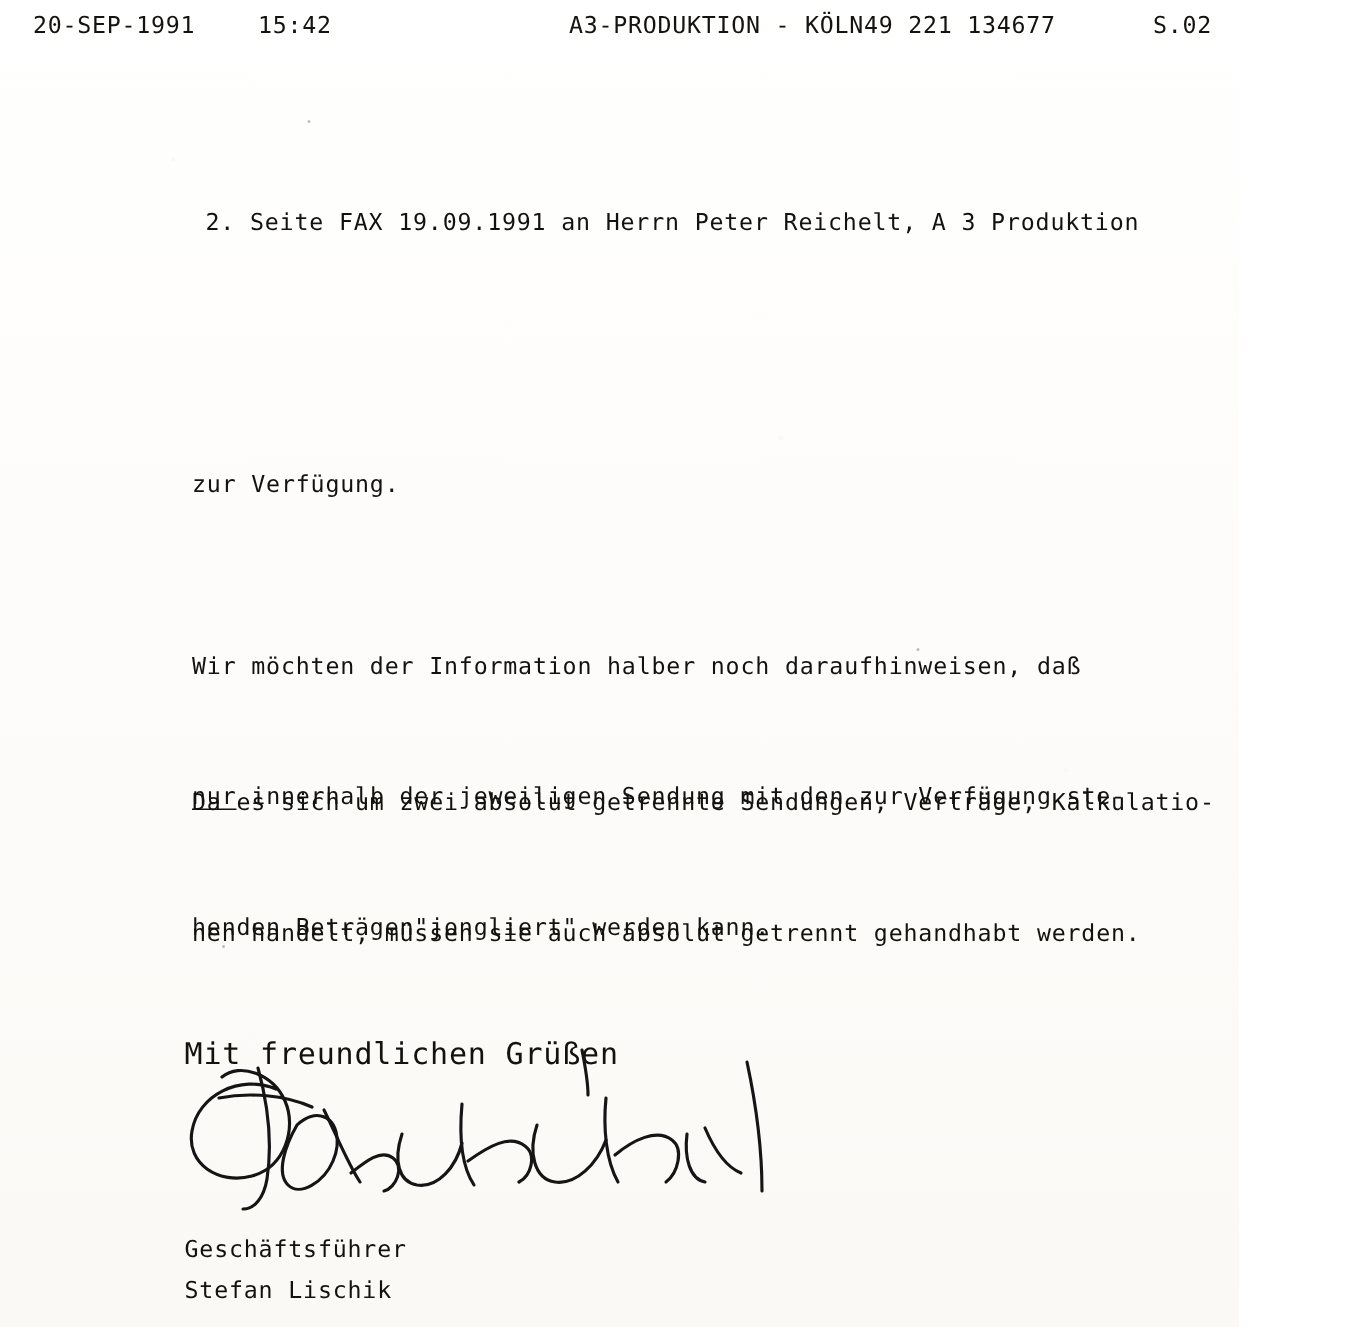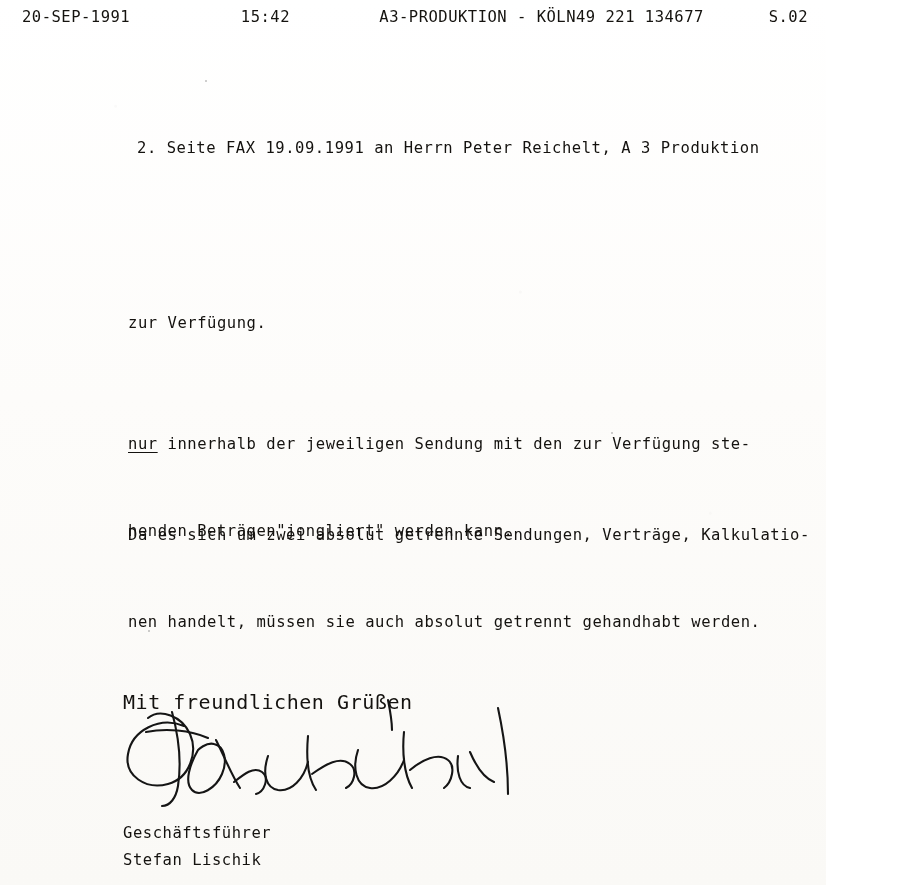--- a/index.html
+++ b/index.html
@@ -33,21 +33,21 @@
     top: 8px;
     left: 22px;
     right: 18px;
     display: flex;
     font-size: 15.5px;
     letter-spacing: 0.5px;
     white-space: nowrap;
     color: #15130f;
   }
   .fax-header .h-date { width: 150px; }
-  .fax-header .h-time { width: 118px; text-align: right; }
+  .fax-header .h-time { width: 118px; }
   .fax-header .h-sender { flex: 1; text-align: right; }
   .fax-header .h-number { width: 170px; text-align: left; }
   .fax-header .h-page { width: 62px; text-align: right; }
 
   .subject-line {
     position: absolute;
     top: 139px;
     left: 137px;
     font-size: 15.5px;
     letter-spacing: 0.55px;
@@ -116,20 +116,21 @@
     <span class="h-sender">A3-PRODUKTION - KÖLN</span>
     <span class="h-number">49 221 134677</span>
     <span class="h-page">S.02</span>
   </div>
 
   <div class="subject-line">2. Seite FAX 19.09.1991 an Herrn Peter Reichelt, A 3 Produktion</div>
 
   <div class="body-block" id="intro-line">zur Verfügung.</div>
 
   <div class="body-block" id="para-one">
+    <div>Wir möchten der Information halber noch daraufhinweisen, daß</div>
     <div><span class="underline-nur">nur</span><span> innerhalb der jeweiligen Sendung mit den zur Verfügung ste-</span></div>
     <div>henden Beträgen"jongliert" werden kann.</div>
   </div>
 
   <div class="body-block" id="para-two">
     <div>Da es sich um zwei absolut getrennte Sendungen, Verträge, Kalkulatio-</div>
     <div>nen handelt, müssen sie auch absolut getrennt gehandhabt werden.</div>
   </div>
 
   <div class="closing">Mit freundlichen Grüßen</div>

